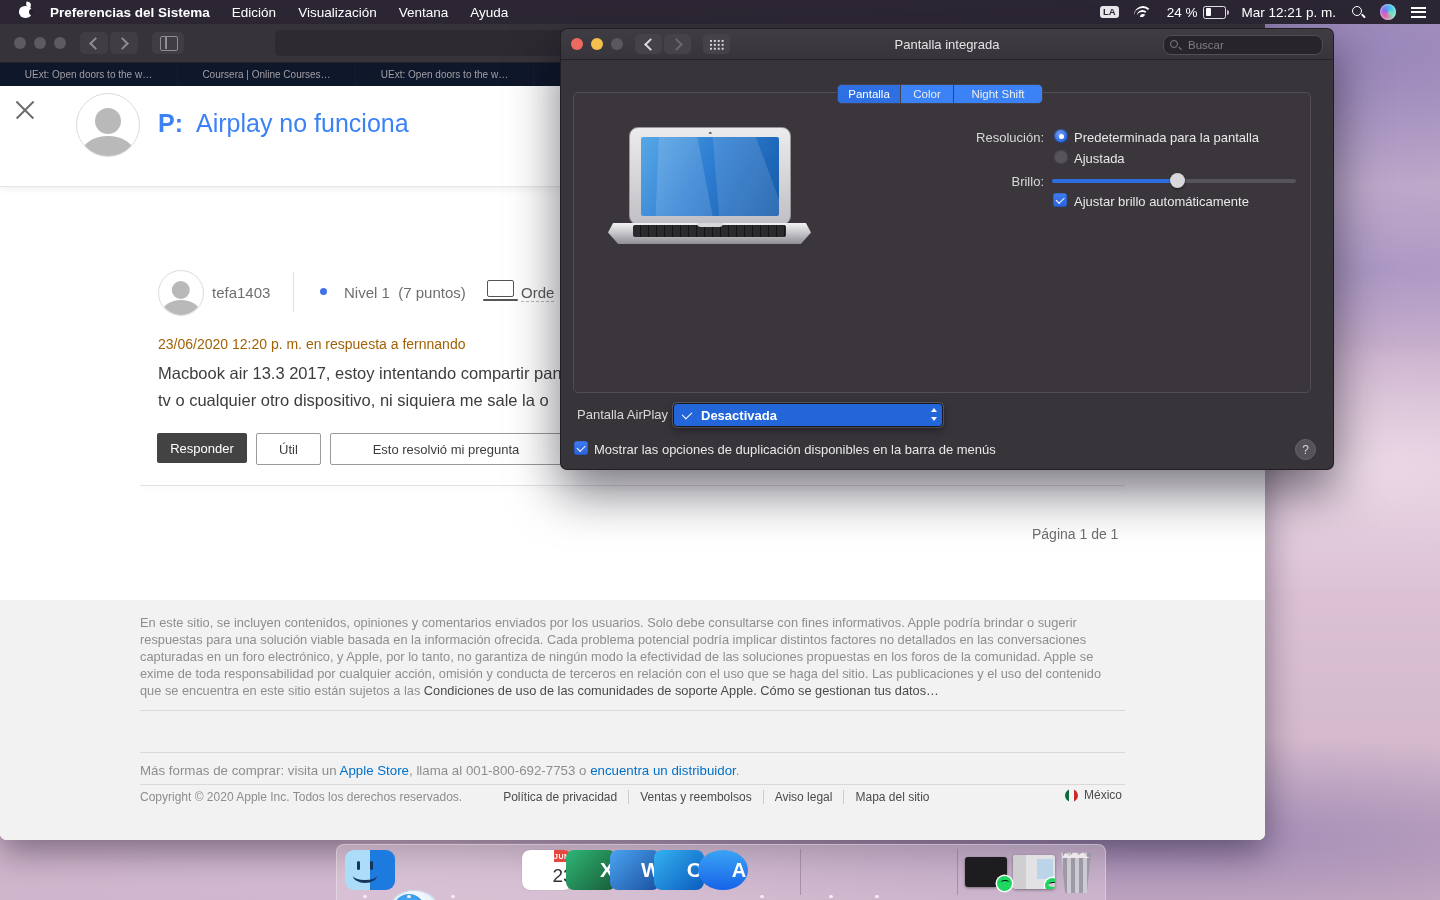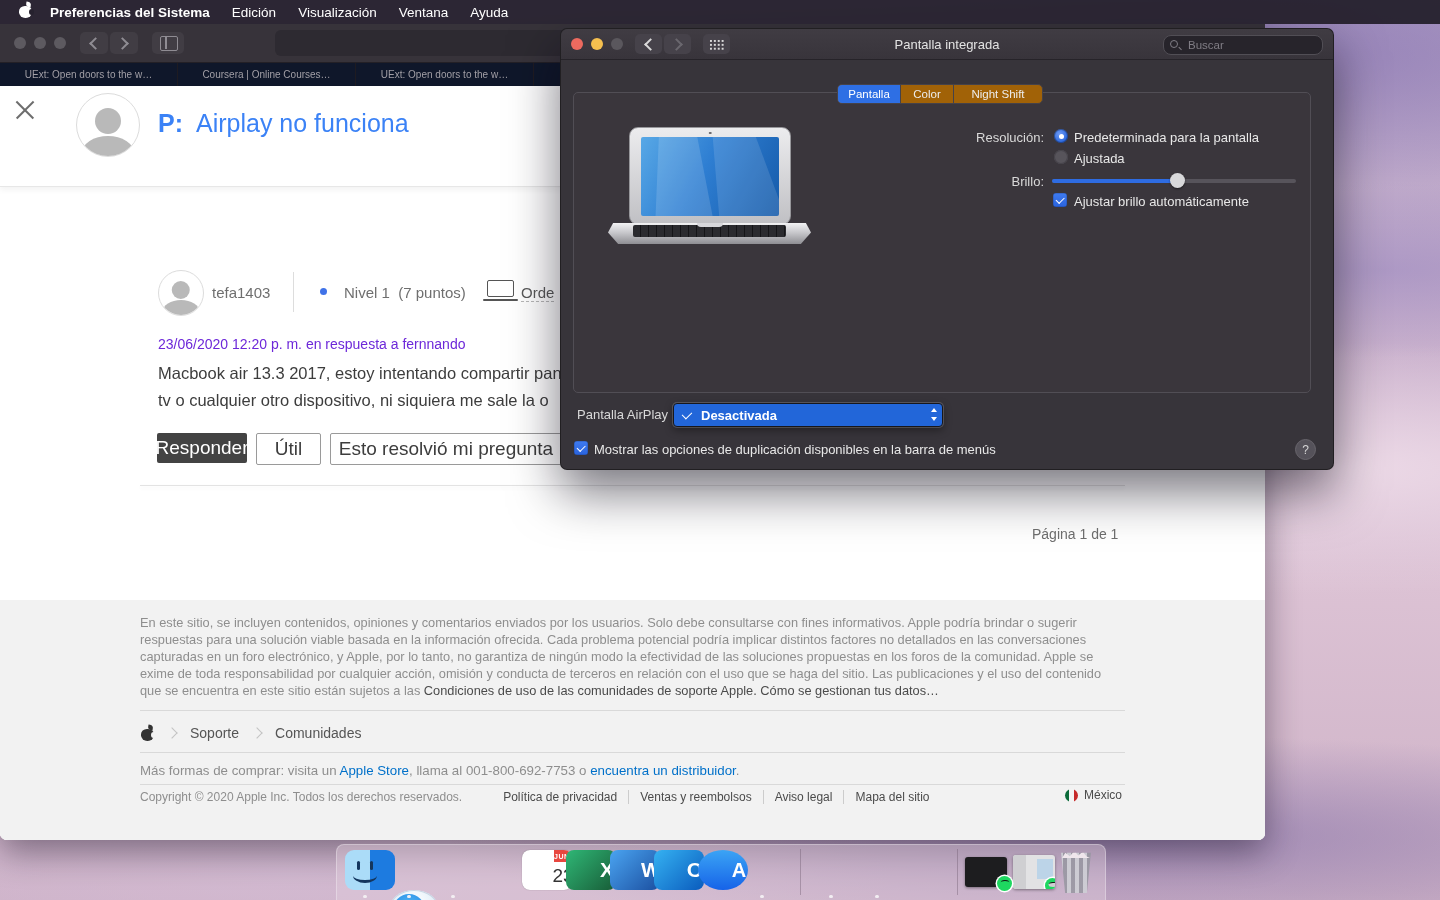--- a/index.html
+++ b/index.html
@@ -86,24 +86,24 @@
   .avatar em{position:absolute;left:50%;bottom:-22%;width:84%;height:55%;transform:translateX(-50%);
     background:#b9b9b9;border-radius:50% 50% 0 0;}
   .thread-title{position:absolute;left:158px;top:23px;font-size:25px;color:#3b82f6;font-weight:300;}
   .thread-title b{font-weight:600;margin-right:13px;}
   .meta-row{position:absolute;color:#6f6f6f;font-size:15px;}
   .vdiv{position:absolute;width:1px;background:#ddd;}
   .bluedot{position:absolute;width:7px;height:7px;border-radius:50%;background:#3f72e8;}
   .laptop-ic{position:absolute;width:25px;height:15px;border:1.7px solid #555;border-radius:2px;}
   .laptop-ic i{position:absolute;left:-5px;bottom:-5px;width:35px;height:2px;background:#555;border-radius:1px;}
   .device-lnk{border-bottom:1px dashed #b8b8b8;color:#595959;}
-  .post-date{position:absolute;left:158px;top:250px;font-size:14px;color:#6d28d9;}
+  .post-date{position:absolute;left:158px;top:250px;font-size:14px;color:#a16207;}
   .post-body{position:absolute;left:158px;top:274px;font-size:16.5px;line-height:27px;color:#3d3d3d;width:1000px;}
   .btn-row{position:absolute;left:157px;top:347px;display:flex;gap:9px;}
-  .btn{height:30px;display:flex;align-items:center;justify-content:center;font-size:19px;border-radius:2px;}
+  .btn{height:30px;display:flex;align-items:center;justify-content:center;font-size:13px;border-radius:2px;}
   .btn.dark{background:#434343;color:#fff;width:90px;}
   .btn.ghost{background:#fff;color:#3d3d3d;border:1px solid #9a9a9a;}
   .thread-end{position:absolute;left:140px;top:399px;width:985px;height:1px;background:#e3e3e3;
     box-shadow:0 2px 4px rgba(0,0,0,.07);}
   .pagination{position:absolute;left:1032px;top:440px;font-size:14px;color:#6f6f6f;}
 
   
   .site-footer{position:absolute;left:0;top:514px;width:100%;height:240px;background:#f2f2f2;}
   .legal{position:absolute;left:140px;top:15px;width:985px;font-size:12.8px;line-height:16.9px;color:#8e8e8e;}
   .legal a{color:#4b4b4b;text-decoration:none;}
@@ -139,21 +139,21 @@
   .p-search input{position:absolute;left:22px;top:1px;width:128px;height:14px;background:transparent;border:none;
     outline:none;color:#cfcfcf;font-size:11.5px;font-family:inherit;}
   .p-search input::placeholder{color:#807d85;}
   .mag{position:absolute;left:6px;top:4px;width:11px;height:11px;}
   .mag i{position:absolute;left:0;top:0;width:6px;height:6px;border:1.4px solid #807d85;border-radius:50%;}
   .mag em{position:absolute;left:7.5px;top:7.5px;width:4px;height:1.4px;background:#807d85;transform:rotate(45deg);}
 
   .p-panel{position:absolute;left:12px;top:63px;width:736px;height:299px;background:#3a363c;
     border:1px solid #514e55;border-radius:5px;}
   .seg{position:absolute;left:276px;top:55px;height:18px;display:flex;z-index:6;
-    background:#a16207;border:1px solid #454249;border-radius:5px;overflow:hidden;font-size:11.5px;}
+    background:#3b82f6;border:1px solid #454249;border-radius:5px;overflow:hidden;font-size:11.5px;}
   .seg div{display:flex;align-items:center;justify-content:center;color:#ededed;border-left:1px solid #454249;}
   .seg div:first-child{border-left:none;}
   .seg .on{background:#2e6fe4;color:#fff;}
 
   
   .lap-lid{position:absolute;left:68px;top:98px;width:160px;height:96px;border-radius:9px;
     background:linear-gradient(180deg,#ececee,#c0c0c4);border:1px solid #97979b;}
   .lap-cam{position:absolute;left:50%;top:3.5px;width:2.5px;height:2.5px;background:#6b6b6f;border-radius:50%;transform:translateX(-50%);}
   .lap-screen{position:absolute;left:11px;top:9px;right:11px;bottom:8px;overflow:hidden;border-radius:2px;
     background:linear-gradient(118deg,#58a8e6 0%,#2e7ed2 45%,#155aa9 100%);}
@@ -252,20 +252,42 @@
 
   <div class="menubar">
     <span class="apple">
       <span class="apple-glyph" style="color:#fff"><i></i><em></em><u></u></span>
     </span>
     <span class="appname">Preferencias del Sistema</span>
     <span class="mitem">Edición</span>
     <span class="mitem">Visualización</span>
     <span class="mitem">Ventana</span>
     <span class="mitem">Ayuda</span>
+    <div class="mb-right">
+      <span class="kbd-badge">LA</span>
+      <span class="wifi">
+          <s></s>
+          <s></s>
+          <s></s>
+        </span>
+      <span class="batt">
+        <span>24 %</span>
+        <span class="batt-body">
+            <span class="batt-fill"></span>
+            <span class="batt-nub"></span>
+          </span>
+      </span>
+      <span>Mar 12:21 p. m.</span>
+      <span class="spotlight">
+          <i></i>
+          <em></em>
+        </span>
+      <span class="siri"></span>
+      <span class="nc-icon"></span>
+    </div>
   </div>
 
   <div class="safari">
     <div class="sf-toolbar">
       <span class="tl" style="left:14px;background:#5d5a60"></span>
       <span class="tl" style="left:34px;background:#5d5a60"></span>
       <span class="tl" style="left:54px;background:#5d5a60"></span>
       <span class="sf-navbtn" style="left:80px">
           <span class="chev l"></span>
         </span>
@@ -329,31 +351,20 @@
 
       <div class="thread-end"></div>
       <div class="pagination">Página 1 de 1</div>
 
       <div class="site-footer">
         <div class="legal">
           <span>En este sitio, se incluyen contenidos, opiniones y comentarios enviados por los usuarios. Solo debe consultarse con fines informativos. Apple podría brindar o sugerir respuestas para una solución viable basada en la información ofrecida. Cada problema potencial podría implicar distintos factores no detallados en las conversaciones capturadas en un foro electrónico, y Apple, por lo tanto, no garantiza de ningún modo la efectividad de las soluciones propuestas en los foros de la comunidad. Apple se exime de toda responsabilidad por cualquier acción, omisión y conducta de terceros en relación con el uso que se haga del sitio. Las publicaciones y el uso del contenido que se encuentra en este sitio están sujetos a las </span><a href="#">Condiciones de uso de las comunidades de soporte Apple.</a>
           <a href="#">Cómo se gestionan tus datos…</a>
         </div>
         <div class="f-div" style="top:110px"></div>
-        <div class="crumbs">
-          <span class="apple-glyph" style="color:#333;width:13px;height:15px">
-              <i></i>
-              <em></em>
-              <u style="background:#f2f2f2"></u>
-            </span>
-          <span class="crumb-sep"></span>
-          <span>Soporte</span>
-          <span class="crumb-sep"></span>
-          <span>Comunidades</span>
-        </div>
         <div class="f-div" style="top:152px"></div>
         <div class="shop-row">
           <span>Más formas de comprar: visita un </span><a href="#">Apple Store</a><span>, llama al 001-800-692-7753 o </span><a href="#">encuentra un distribuidor</a><span>.</span>
         </div>
         <div class="f-div" style="top:184px"></div>
         <div class="copy-row">
           <span>Copyright © 2020 Apple Inc. Todos los derechos reservados.</span>
           <span class="copy-links">
             <a href="#">Política de privacidad</a>
             <a href="#">Ventas y reembolsos</a>

